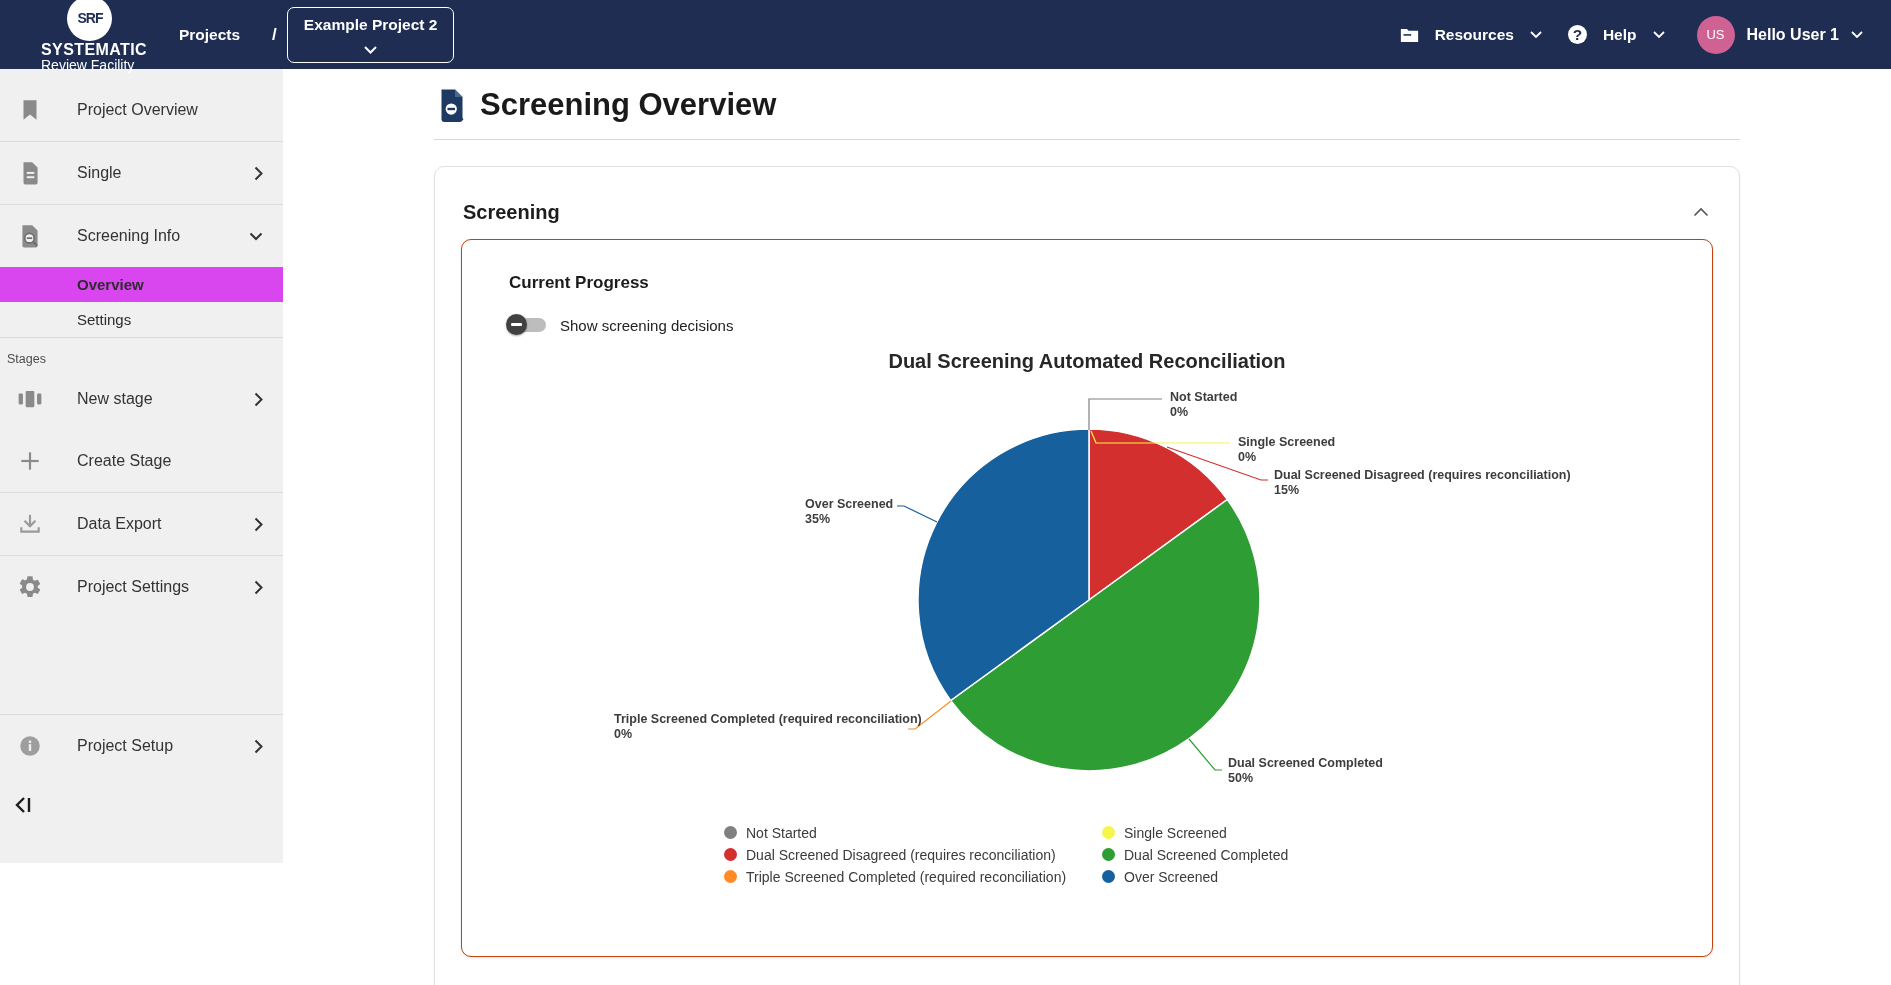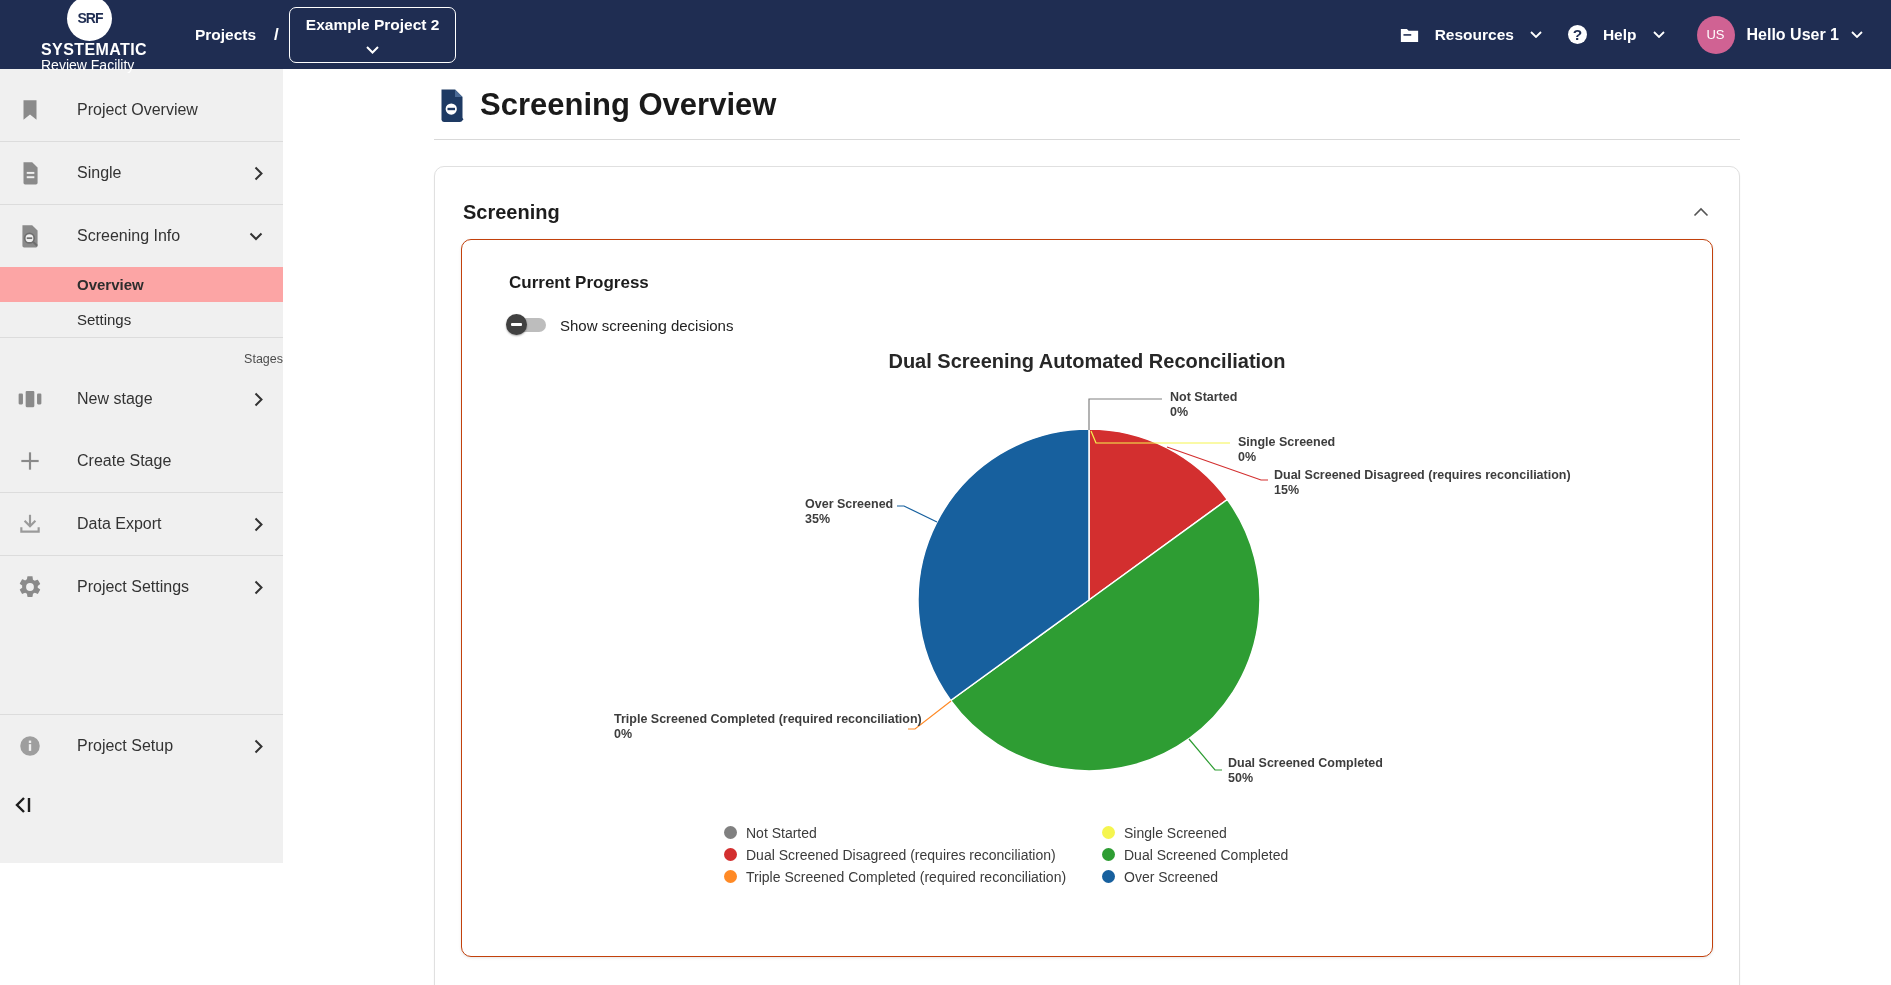--- a/index.html
+++ b/index.html
@@ -9,21 +9,21 @@
   
   .navbar { position:absolute; top:0; left:0; width:1891px; height:69px;
     background:#1f2d52; display:flex; align-items:center; color:#fff; z-index:50; }
   .brand { display:flex; align-items:center; margin-left:33px;flex-direction:column; }
   .logo-circle { width:45px; height:45px; border-radius:50%; background:#ffffff;
     display:flex; align-items:center; justify-content:center; }
   .logo-mono { color:#1f2d52; font-weight:bold; font-size:14px; letter-spacing:-1px; }
   .brand-text { margin-left:8px; line-height:1.1; }
   .brand-line1 { font-size:16px; font-weight:bold; letter-spacing:.4px; }
   .brand-line2 { font-size:14px; }
-  .crumbs { display:flex; align-items:center; margin-left:48px; gap:18px; }
+  .crumbs { display:flex; align-items:center; margin-left:32px; gap:32px; }
   .crumb-label { font-size:15.5px; font-weight:bold; }
   .crumb-sep { font-size:17px; font-weight:bold; }
   .project-btn { margin-left:10px; display:flex; align-items:center; gap:12px;
     border:1.5px solid #ffffff; border-radius:7px; background:transparent; color:#fff;
     font-family:inherit; font-size:15.5px; font-weight:bold; padding:8px 16px; cursor:pointer;flex-direction:column; }
   .nav-right { margin-left:auto; display:flex; align-items:center; gap:10px; margin-right:28px; }
   .nav-link { display:flex; align-items:center; gap:16px; cursor:pointer; padding:6px 8px; }
   .nav-link span { font-size:15.5px; font-weight:bold; }
   .chev { display:inline-block; }
   .avatar { width:38px; height:38px; border-radius:50%; background:#d06293;
@@ -38,22 +38,22 @@
   .side-rail { position:absolute; top:69px; left:0; width:283px; height:716px; background:#fafafa; }
   .side-menu { width:283px; height:794px; background:#f0f0f0; padding-top:10px; }
   .side-item { display:flex; align-items:center; height:62px; padding-left:17px;
     padding-right:20px; cursor:pointer; position:relative; }
   .side-item .icn { width:26px; height:26px; flex:0 0 26px; color:#8a8a8a; }
   .side-item .lbl { margin-left:34px; font-size:16px; color:#333; }
   .side-item .arrow { margin-left:auto; color:#333; }
   .divider { border-top:1px solid #dcdcdc; margin:0; }
   .side-sub { height:35px; display:flex; align-items:center; padding-left:77px;
     font-size:15px; color:#2d2d2d; cursor:pointer; }
-  .side-sub.selected { background:#fca5a5; font-weight:bold; }
-  .side-section { font-size:12.5px; color:#4c4c4c; padding:14px 0 2px 7px;text-align:right; }
+  .side-sub.selected { background:#d946ef; font-weight:bold; }
+  .side-section { font-size:12.5px; color:#4c4c4c; padding:14px 0 2px 7px; }
   .side-spacer { height:96px; }
   .collapse-btn { margin:16px 0 0 12px; background:none; border:none; cursor:pointer; color:#1d1d1d; }
 
   
   .main { position:absolute; top:69px; left:283px; width:1608px; height:916px;
     background:#ffffff; }
   .page-head { display:flex; gap:10px; margin:18px 0 0 151px; }
   .page-title { font-size:31px; font-weight:bold; color:#1a1a1a; }
   .head-rule { border-top:1px solid #d9d9d9; margin:14px 0 0 151px; width:1306px; }
 

